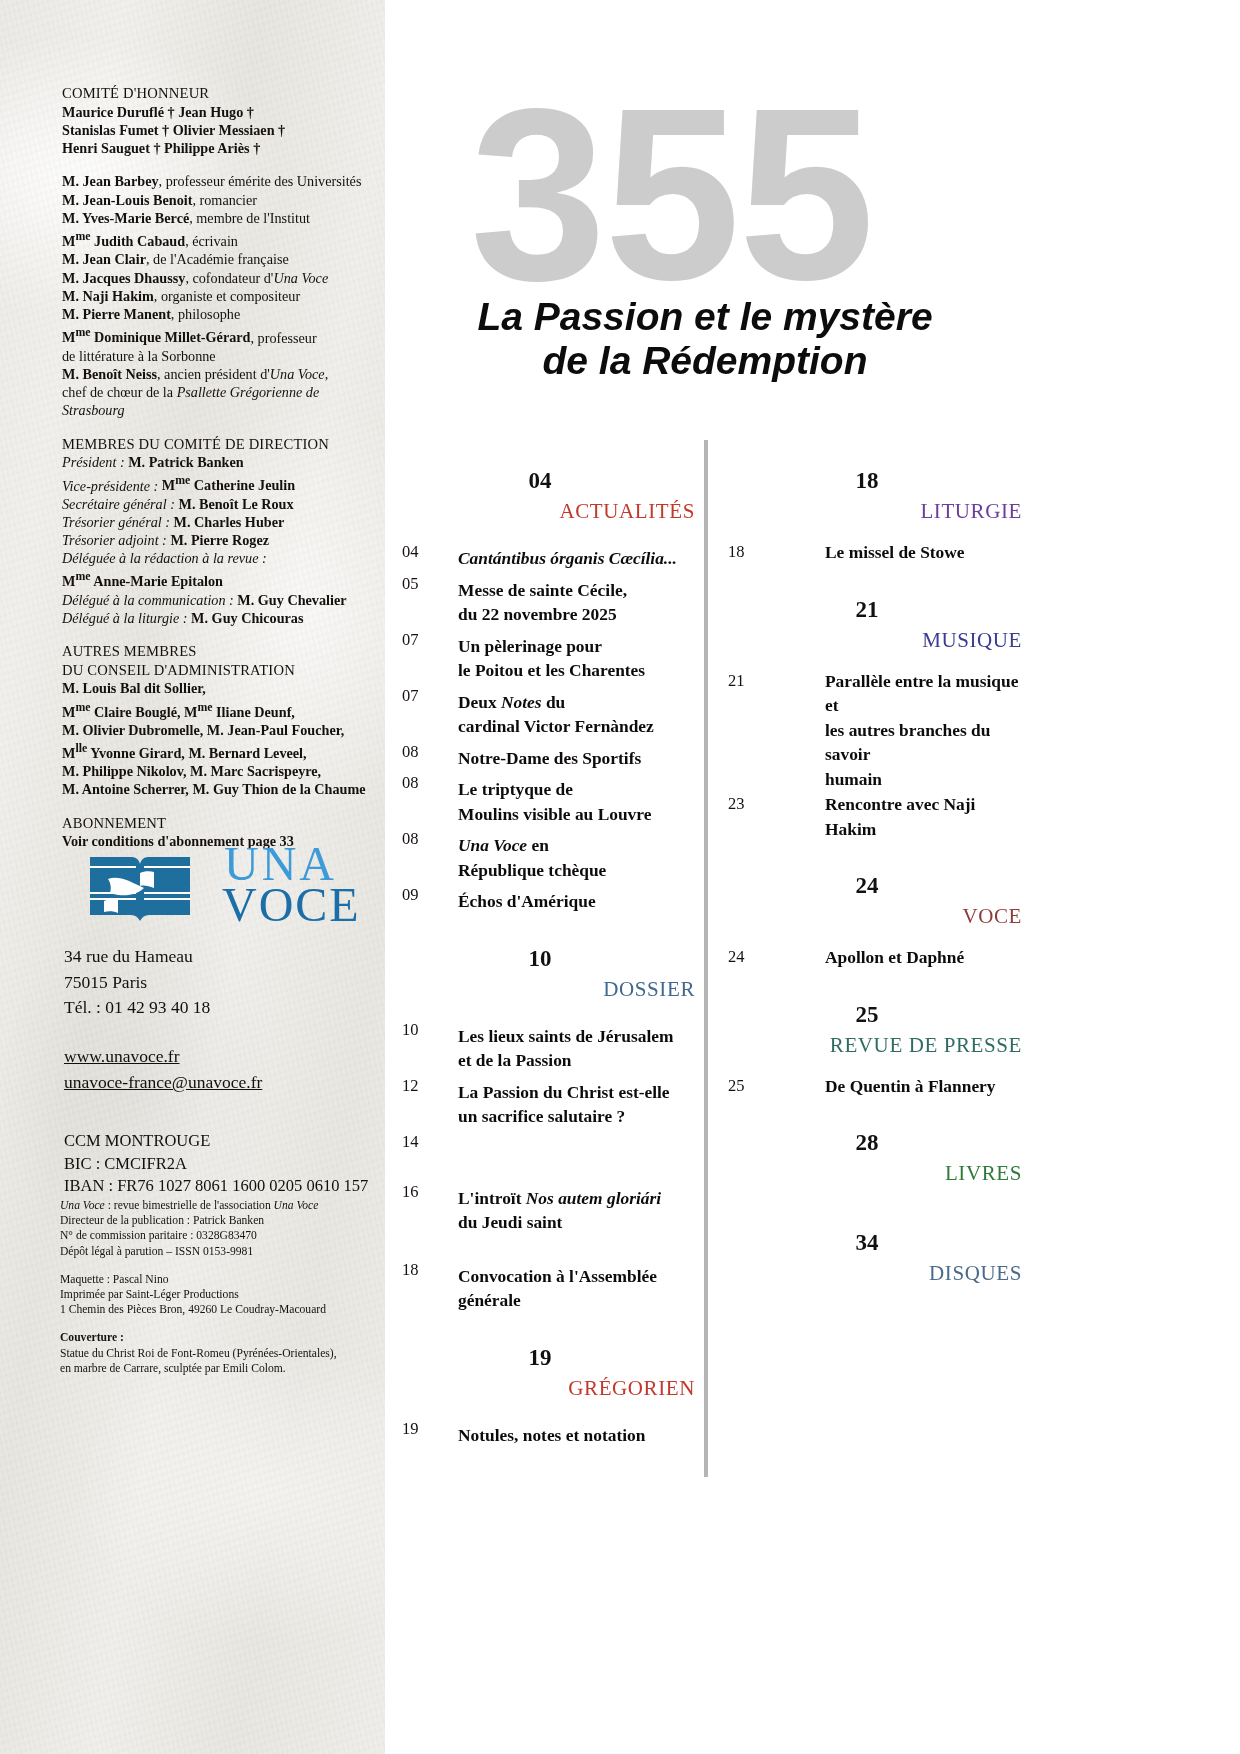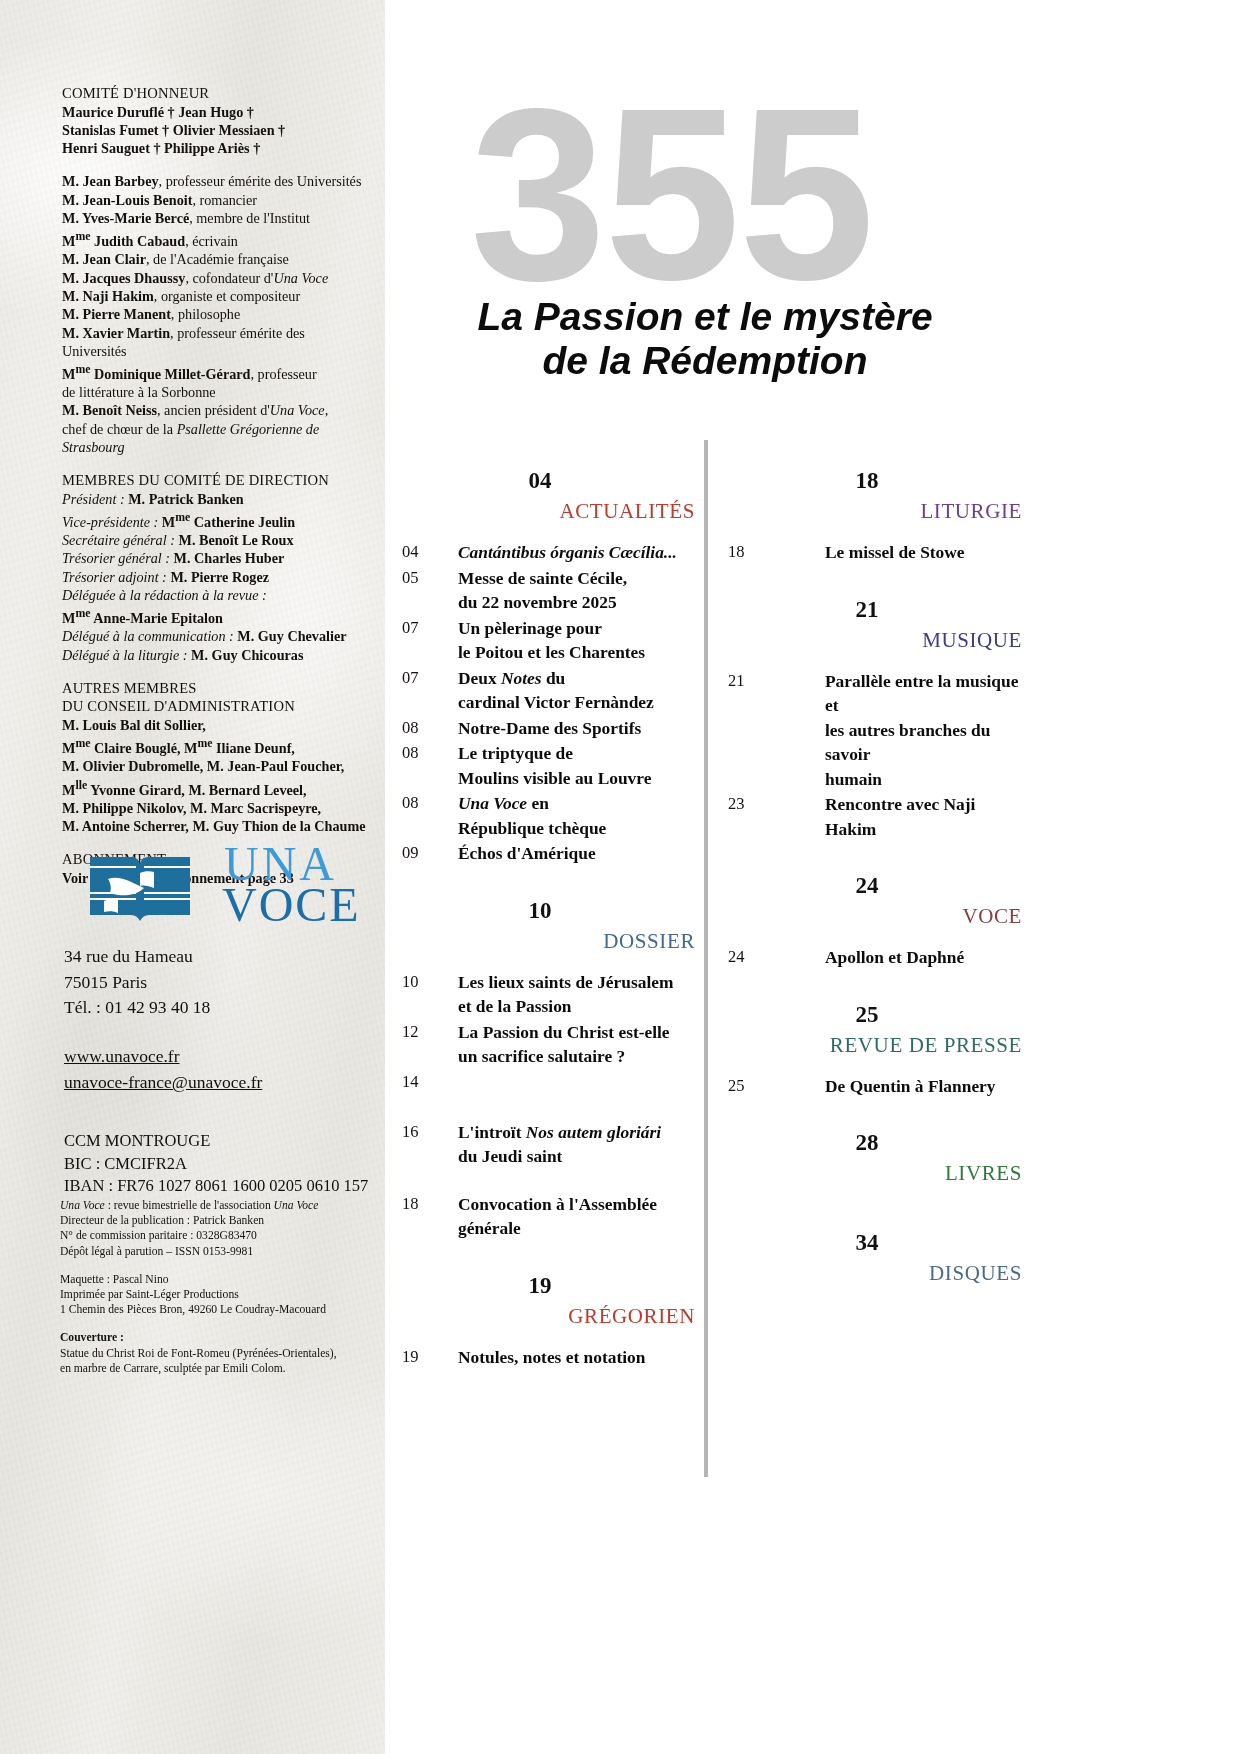--- a/index.html
+++ b/index.html
@@ -87,21 +87,21 @@
   .sec-name { text-align: right; font-size: 21px; letter-spacing: .6px; line-height: 30px; }
   .entries { margin-top: 14px; }
   .entry { display: flex; align-items: flex-start; margin-bottom: 1px; }
   .entry .pg { width: 58px; flex: 0 0 58px; text-align: left; font-size: 16.5px;
                color: #16110f; line-height: 24.5px; padding-left: 17px; }
   .entry .tt { flex: 1; font-size: 17.4px; font-weight: bold; color: #0e0c0b;
                line-height: 24.5px; }
   .entry .tt i { font-style: italic; }
   .col-right .entry .pg { padding-left: 16px; }
   .col-right .entry .tt { padding-left: 55px; }
-  .col-left .entry .tt { padding-left: 15px; }
+  .col-left .entry .tt { padding-left: 15px; margin-top: 6px; }
   .spacer-blk { height: 22px; }
   .sec-spacer { height: 26px; }
 </style>
 </head>
 <body>
 
 <div class="page">
 
   <div class="left-panel"></div>
 
@@ -115,21 +115,20 @@
     <div class="gap"></div>
     <div id="honneur-members">
         <div class="ln"><b>M. Jean Barbey</b>, professeur émérite des Universités</div>
         <div class="ln"><b>M. Jean-Louis Benoit</b>, romancier</div>
         <div class="ln"><b>M. Yves-Marie Bercé</b>, membre de l'Institut</div>
         <div class="ln"><b>M<sup>me</sup> Judith Cabaud</b>, écrivain</div>
         <div class="ln"><b>M. Jean Clair</b>, de l'Académie française</div>
         <div class="ln"><b>M. Jacques Dhaussy</b>, cofondateur d'<i>Una Voce</i></div>
         <div class="ln"><b>M. Naji Hakim</b>, organiste et compositeur</div>
         <div class="ln"><b>M. Pierre Manent</b>, philosophe</div>
-        <div class="ln"><b>M. Xavier Martin</b>, professeur émérite des Universités</div>
         <div class="ln"><b>M<sup>me</sup> Dominique Millet-Gérard</b>, professeur</div>
         <div class="ln">de littérature à la Sorbonne</div>
         <div class="ln"><b>M. Benoît Neiss</b>, ancien président d'<i>Una Voce</i>,</div>
         <div class="ln">chef de chœur de la <i>Psallette Grégorienne de Strasbourg</i></div>
       </div>
     <div class="gap"></div>
     <div class="sec-head">MEMBRES DU COMITÉ DE DIRECTION</div>
     <div id="direction-rows">
         <div class="ln"><i>Président : </i><b>M. Patrick Banken</b></div>
         <div class="ln"><i>Vice-présidente : </i><b>M<sup>me</sup> Catherine Jeulin</b></div>

